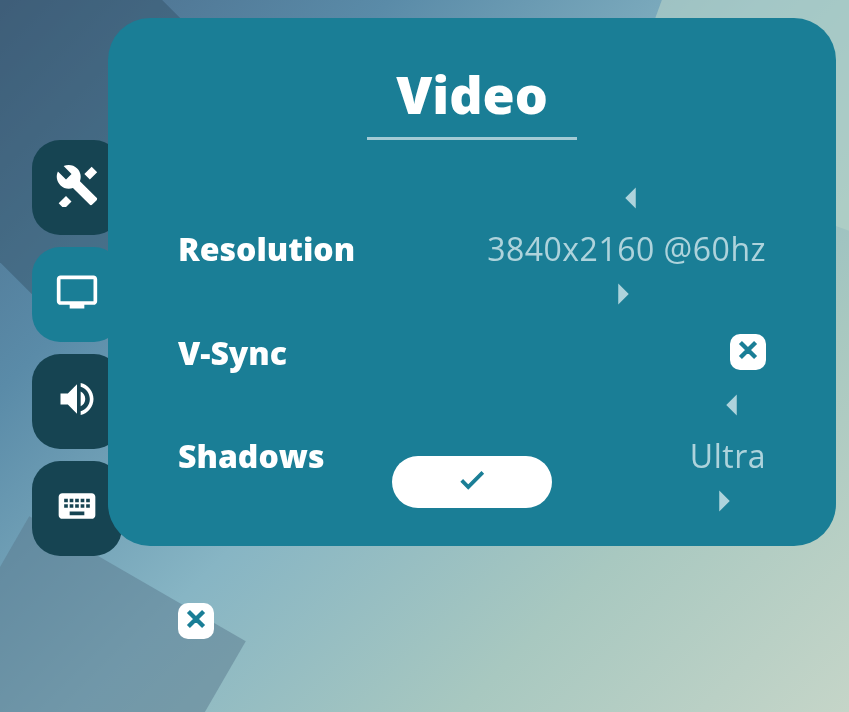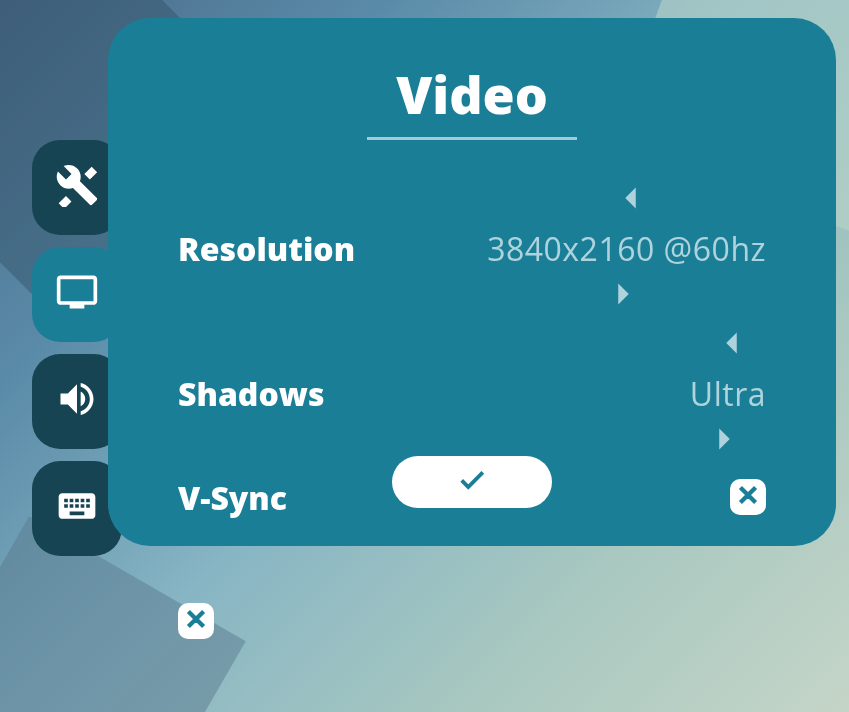--- a/index.html
+++ b/index.html
@@ -244,60 +244,60 @@
         <span class="chevron">
           <span><svg viewBox="0 0 10 16">
                 <path d="M0 2l6 6-6 6V2z"></path>
               </svg></span>
         </span>
       </div>
     </div>
 
 
     <div class="setting-row">
+      <span class="setting-label">V-Sync</span>
+      <div class="checkbox">
+        <span>
+          <svg viewBox="0 0 24 24">
+              <path d="M19 6.41L17.59 5 12 10.59 6.41 5 5 6.41 10.59 12 5 17.59 6.41 19 12 13.41 17.59 19 19 17.59 13.41 12z" stroke="#1a7e96" stroke-width="2"></path>
+            </svg>
+        </span>
+      </div>
+    </div>
+
+    <div class="setting-row">
       <span class="setting-label">Shadows</span>
       <div class="setting-value-group">
         <span class="chevron">
           <span><svg viewBox="0 0 10 16">
                 <path d="M10 2L4 8l6 6V2z"></path>
               </svg></span>
         </span>
         <span class="setting-value">Ultra</span>
         <span class="chevron">
           <span><svg viewBox="0 0 10 16">
                 <path d="M0 2l6 6-6 6V2z"></path>
               </svg></span>
         </span>
       </div>
     </div>
 
     <div class="setting-row">
-      <span class="setting-label">V-Sync</span>
+    </div>
+
+    <div class="setting-row">
       <div class="checkbox">
         <span>
           <svg viewBox="0 0 24 24">
               <path d="M19 6.41L17.59 5 12 10.59 6.41 5 5 6.41 10.59 12 5 17.59 6.41 19 12 13.41 17.59 19 19 17.59 13.41 12z" stroke="#1a7e96" stroke-width="2"></path>
             </svg>
         </span>
       </div>
     </div>
 
-    <div class="setting-row">
-    </div>
-
-    <div class="setting-row">
-      <div class="checkbox">
-        <span>
-          <svg viewBox="0 0 24 24">
-              <path d="M19 6.41L17.59 5 12 10.59 6.41 5 5 6.41 10.59 12 5 17.59 6.41 19 12 13.41 17.59 19 19 17.59 13.41 12z" stroke="#1a7e96" stroke-width="2"></path>
-            </svg>
-        </span>
-      </div>
-    </div>
-
   </div>
 
   <div class="confirm-button">
     <span>
       <svg viewBox="0 0 24 24">
           <path d="M9 16.17L4.83 12l-1.42 1.41L9 19 21 7l-1.41-1.41z" stroke="#1a7e96" stroke-width="1"></path>
         </svg>
     </span>
   </div>
 </div>

